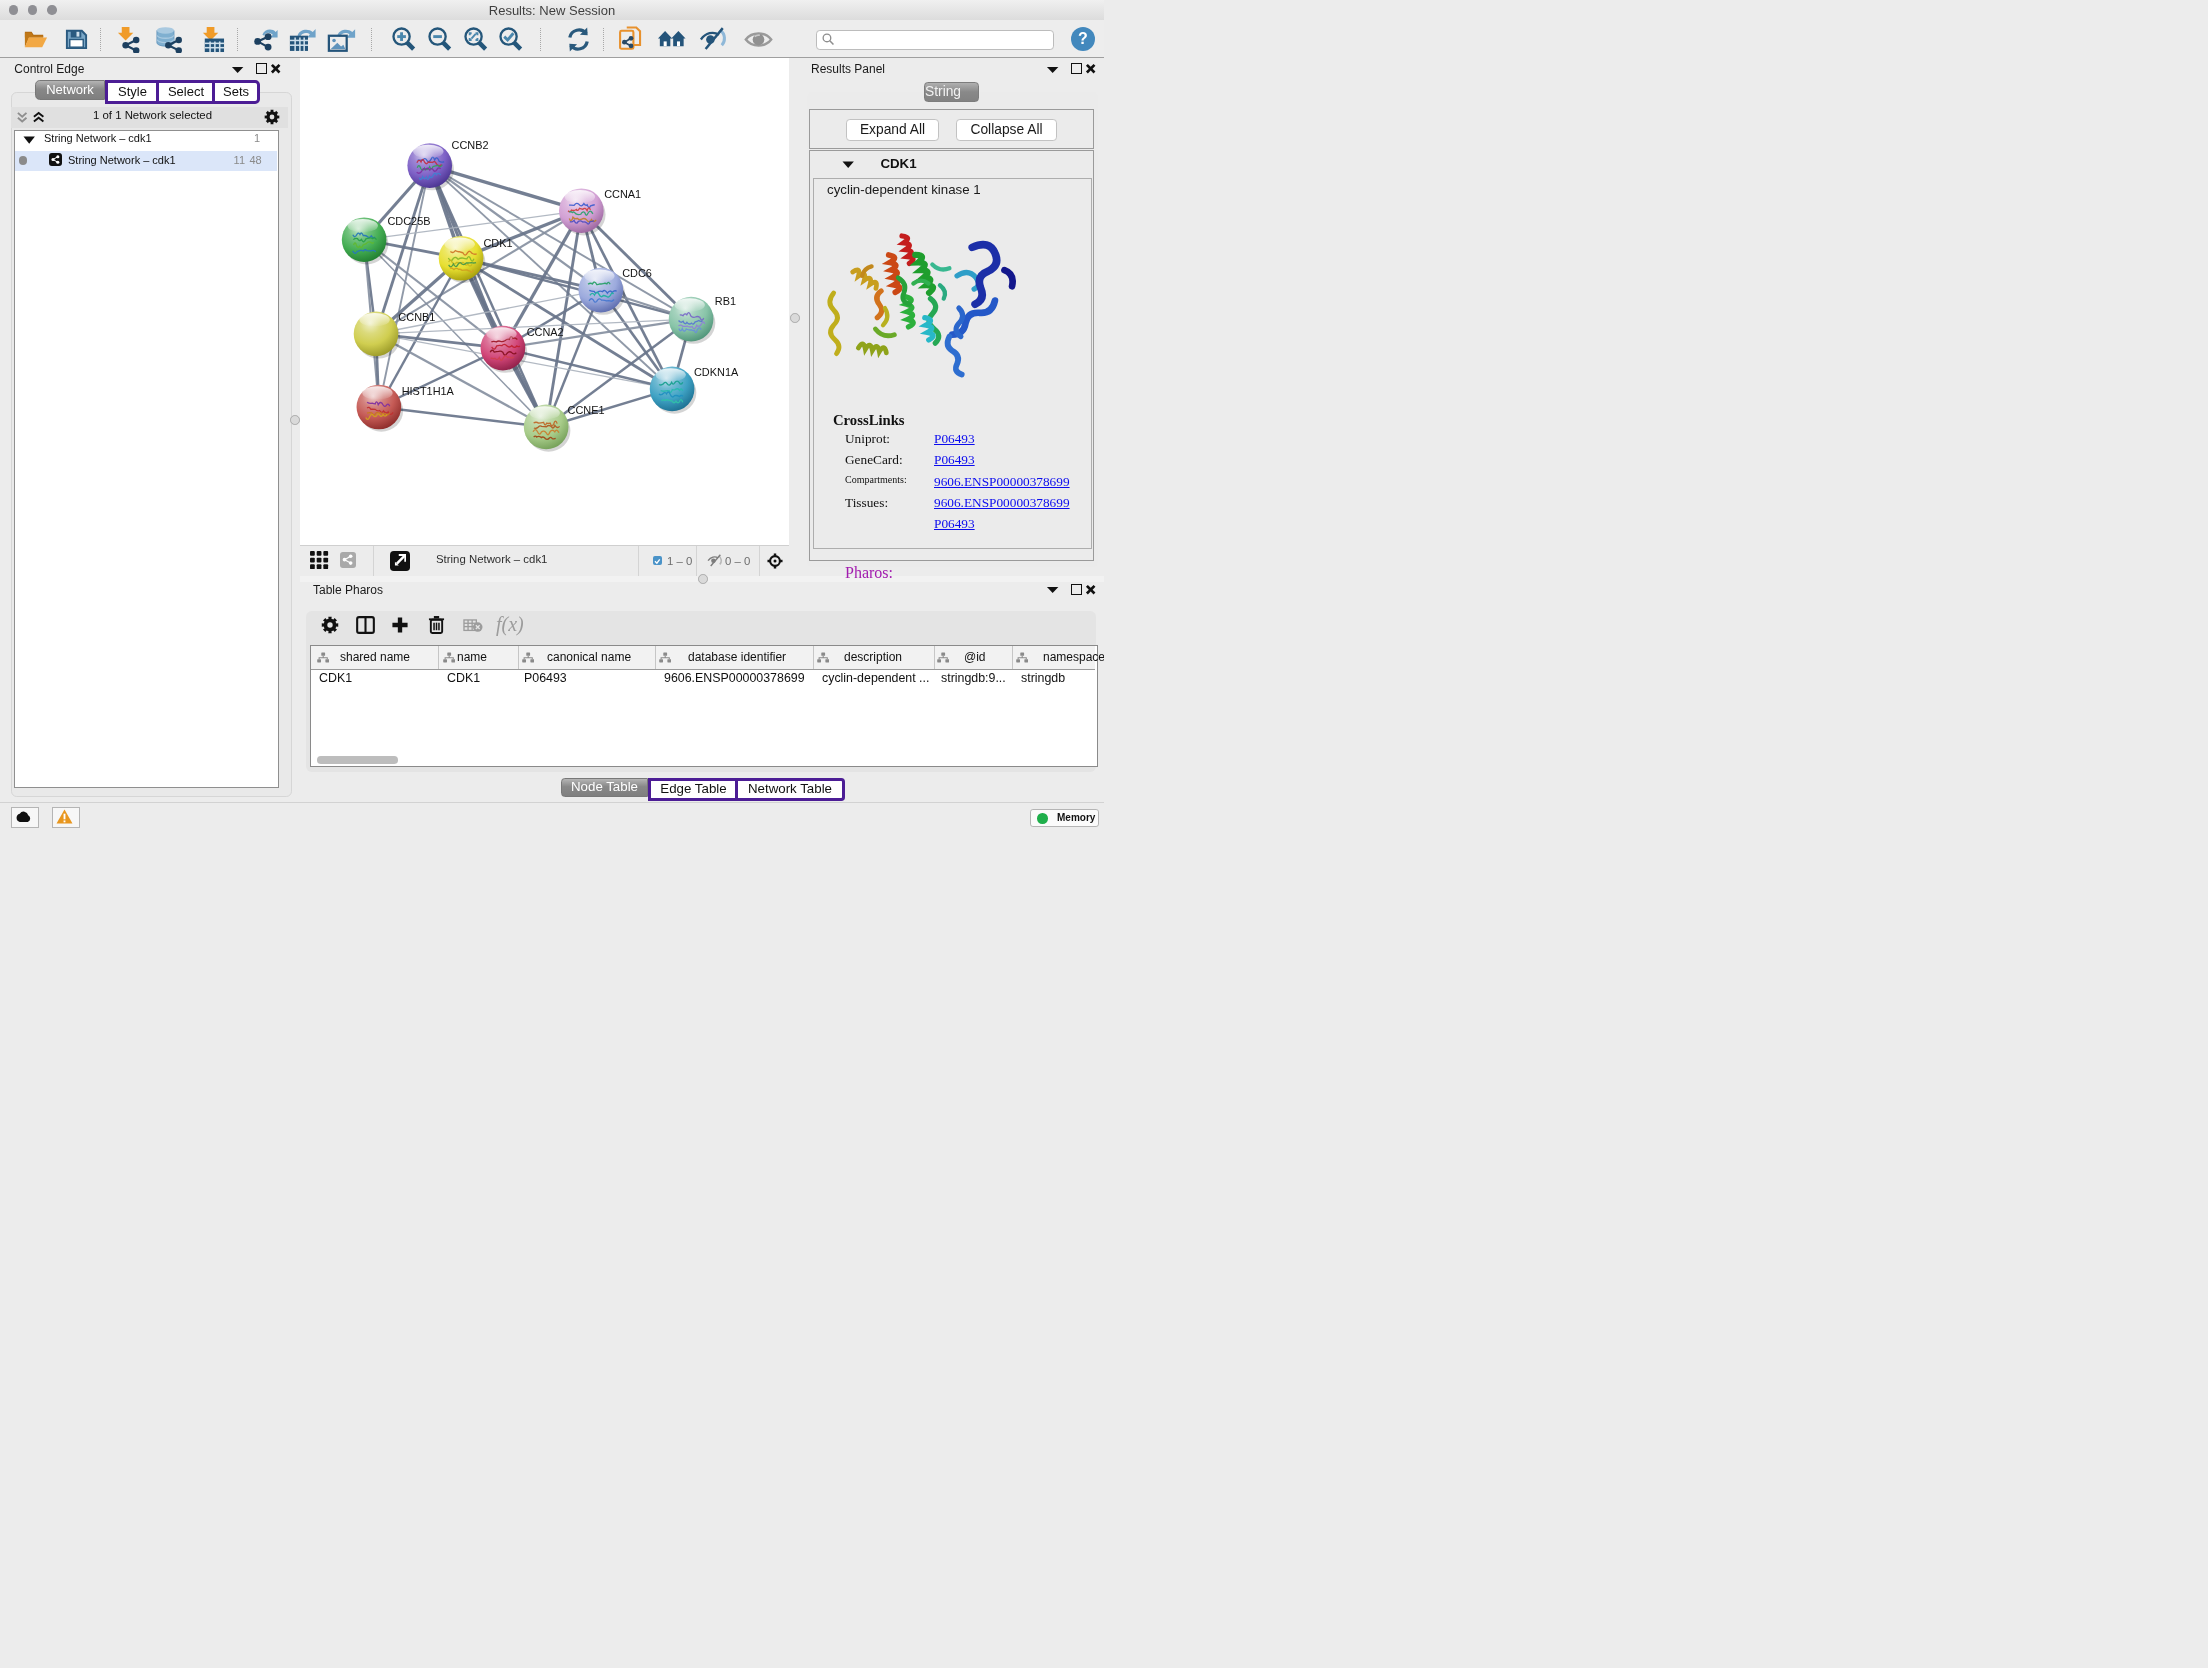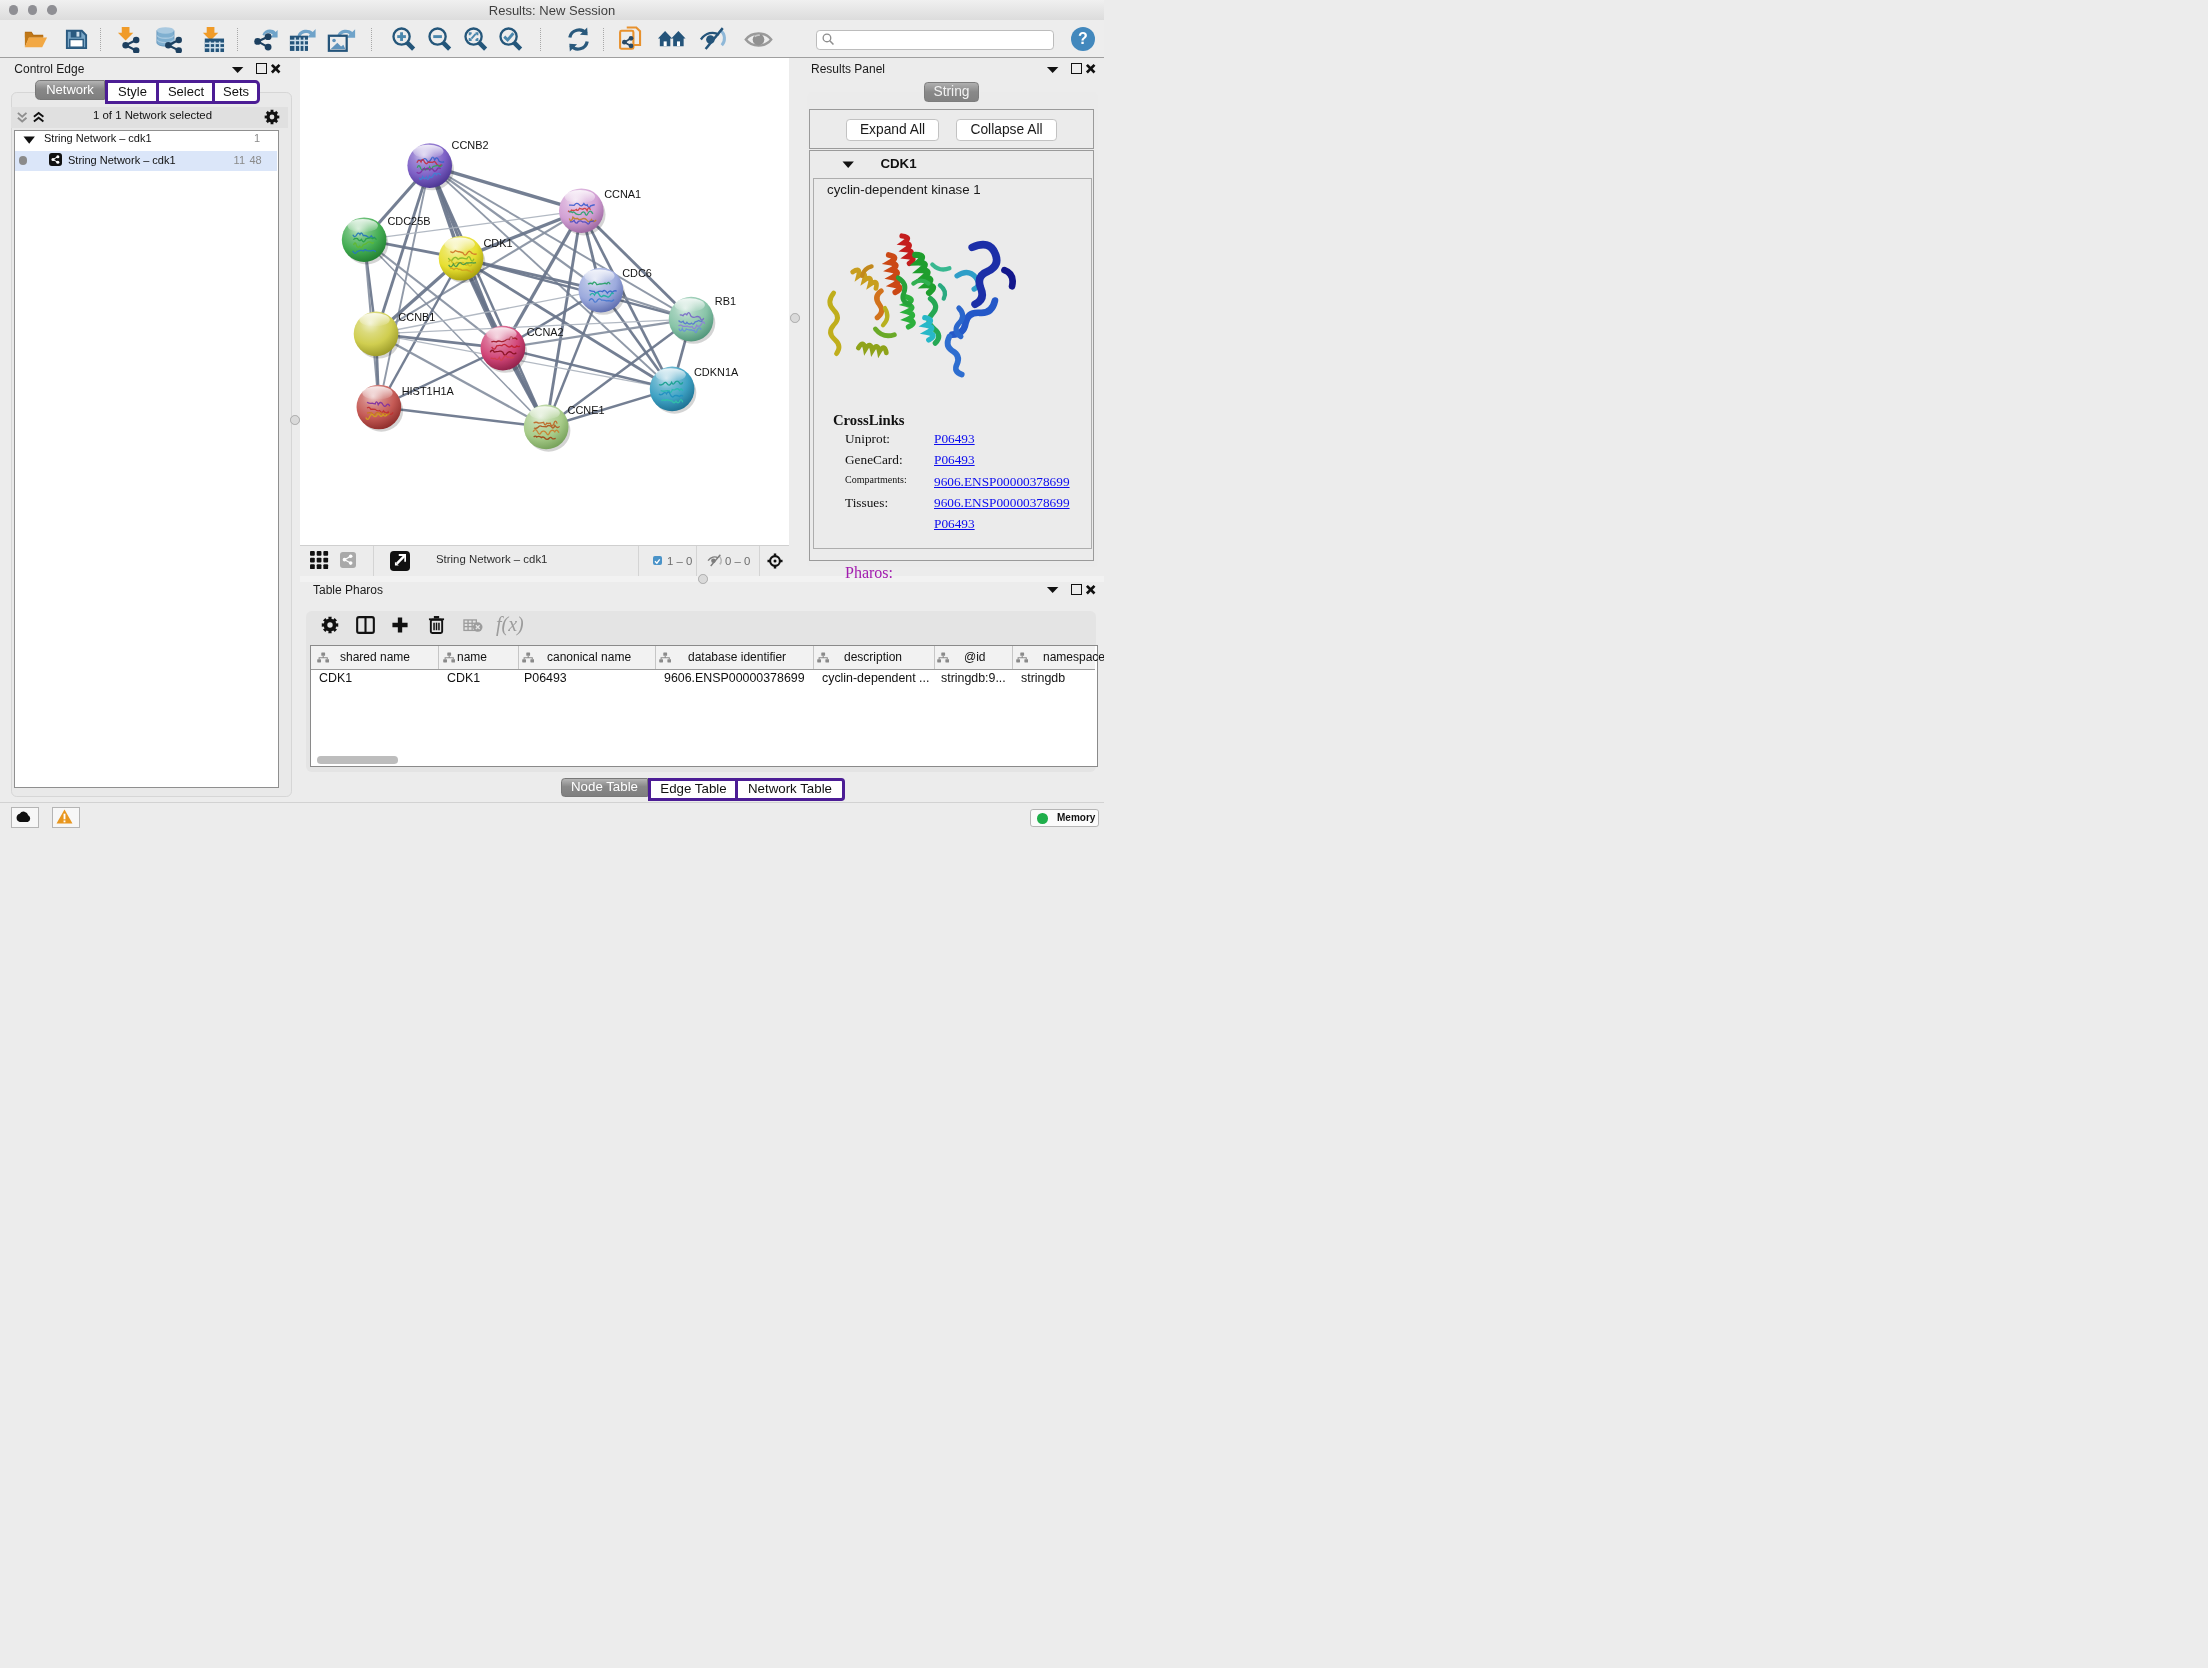--- a/index.html
+++ b/index.html
@@ -522,21 +522,21 @@
 
 <div class="abs ptitle" style="left:811px;top:62px;">Results Panel</div>
 <svg class="abs" style="left:1046px;top:66px" width="13.3" height="7.6" viewBox="0 0 14 8">
       <path d="M1 1 L13 1 L7 7.5 Z" fill="#111"></path>
     </svg>
 <div class="abs" style="left:1071px;top:63px;width:9px;height:9px;border:1.5px solid #111;"></div>
 <svg class="abs" style="left:1085px;top:63px" width="11.4" height="11.4" viewBox="0 0 12 12">
  <path d="M1 3 L3 1 L6 4 L9 1 L11 3 L8 6 L11 9 L9 11 L6 8 L3 11 L1 9 L4 6 Z" fill="#111"></path>
 </svg>
 <div class="abs" style="left:807px;top:92px;width:291px;height:475px;background:#ebebeb;border-radius:4.8px;"></div>
-<div class="abs" style="left:924px;top:82px;width:53px;height:17.6px;border-radius:3.8px;background:linear-gradient(#b0b0b0,#898989 50%,#828282);border:1px solid #7d7d7d;color:#f2f2f2;font-size:13.8px;text-align:center;line-height:17px;">String</div>
+<div class="abs" style="left:924px;top:82px;width:53px;height:17.6px;border-radius:3.8px;background:linear-gradient(#b0b0b0,#898989 50%,#828282);border:1px solid #7d7d7d;color:#f2f2f2;font-size:13.8px;line-height:17px;">String</div>
 <div class="abs" style="left:809px;top:109px;width:283px;height:38px;border:1px solid #9a9a9a;"></div>
 <div class="abs" style="left:846px;top:119px;width:91px;height:20px;background:#fff;border:1px solid #c2c2c2;border-radius:3.8px;font-size:13.8px;color:#1a1a1a;text-align:center;line-height:20px;">Expand All</div>
 <div class="abs" style="left:956px;top:119px;width:99px;height:20px;background:#fff;border:1px solid #c2c2c2;border-radius:3.8px;font-size:13.8px;color:#1a1a1a;text-align:center;line-height:20px;">Collapse All</div>
 <div class="abs" style="left:809px;top:150px;width:283px;height:409px;border:1px solid #9a9a9a;"></div>
 <svg class="abs" style="left:842px;top:161px" width="12.4" height="7.6" viewBox="0 0 13 8">
       <path d="M0.5 0.5 L12.5 0.5 L6.5 7.5 Z" fill="#111"></path>
     </svg>
 <div class="abs" style="left:865px;top:156px;width:67px;font-size:13.3px;font-weight:bold;color:#111;text-align:center;">CDK1</div>
 <div class="abs" style="left:813px;top:178px;width:277px;height:369px;border:1px solid #adadad;"></div>
 <div class="abs" style="left:827px;top:182px;font-size:13.3px;color:#1a1a1a;">cyclin-dependent kinase 1</div>

